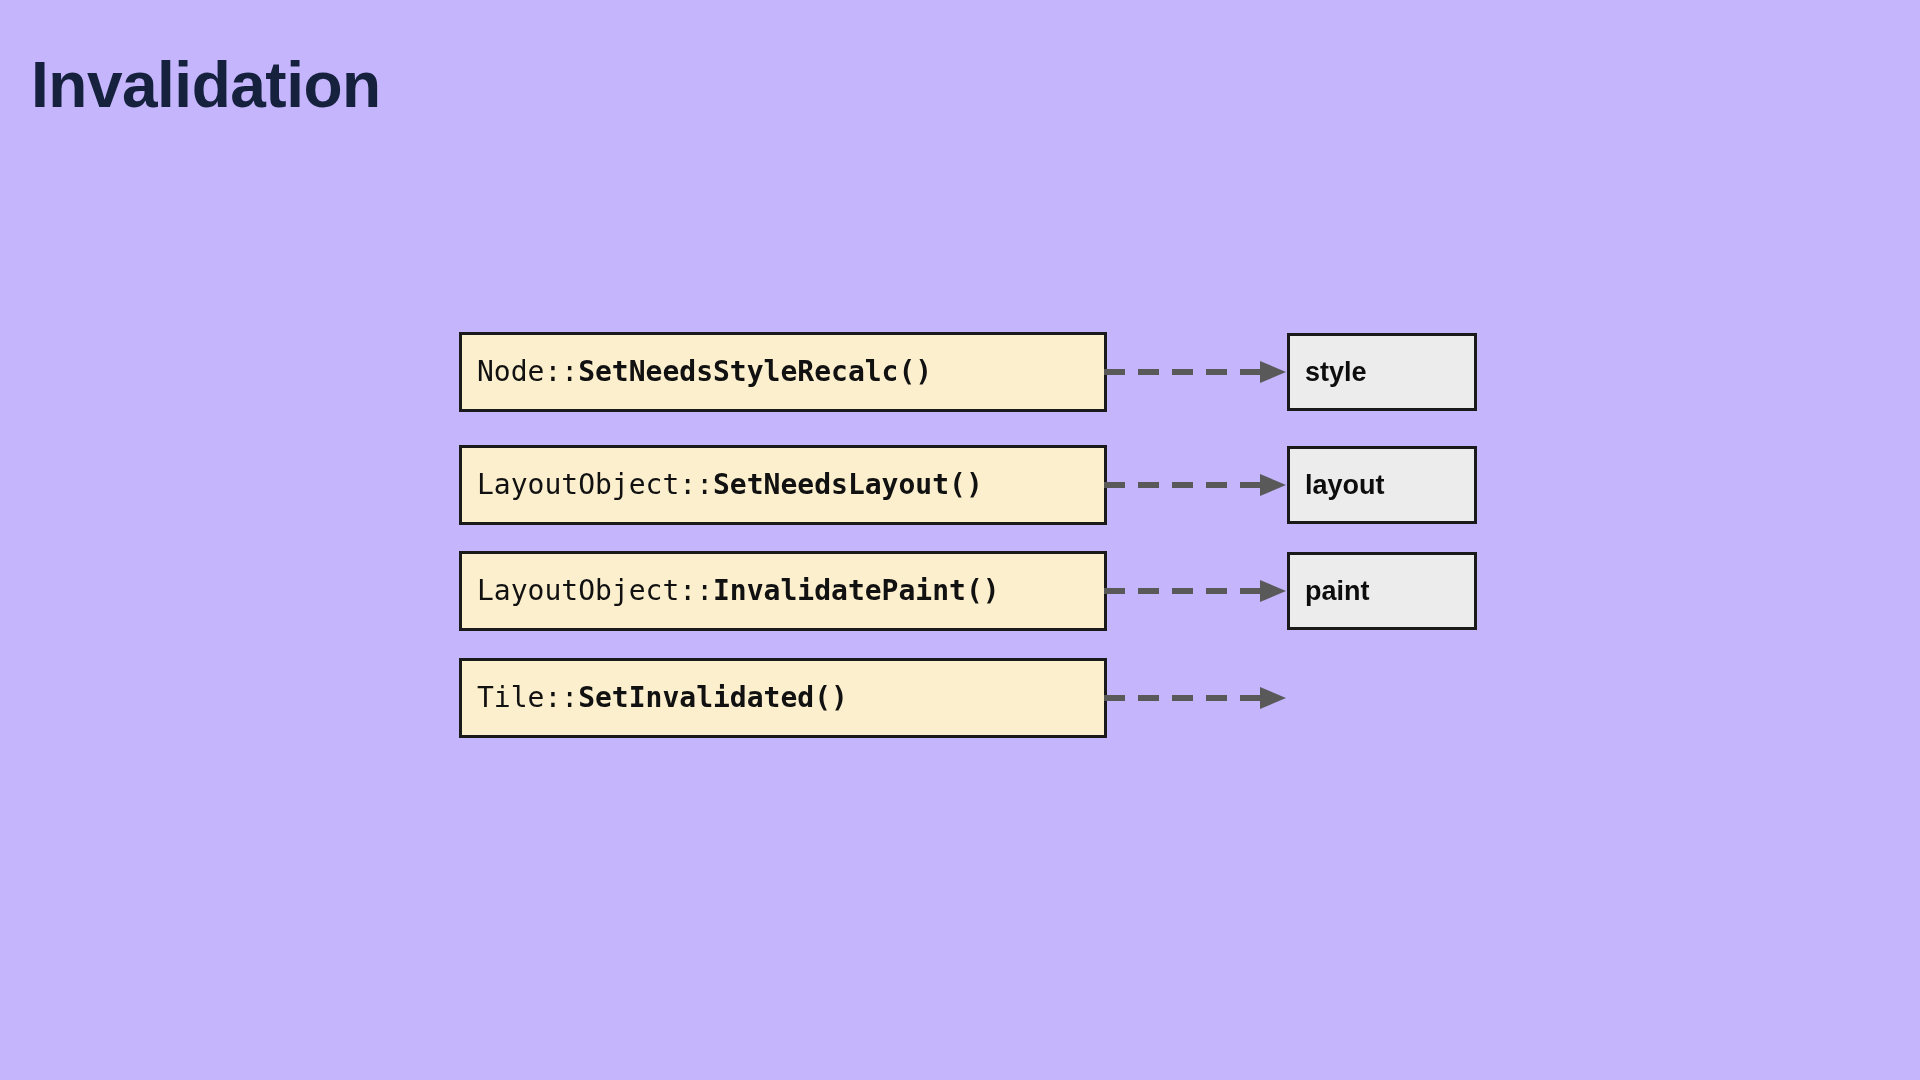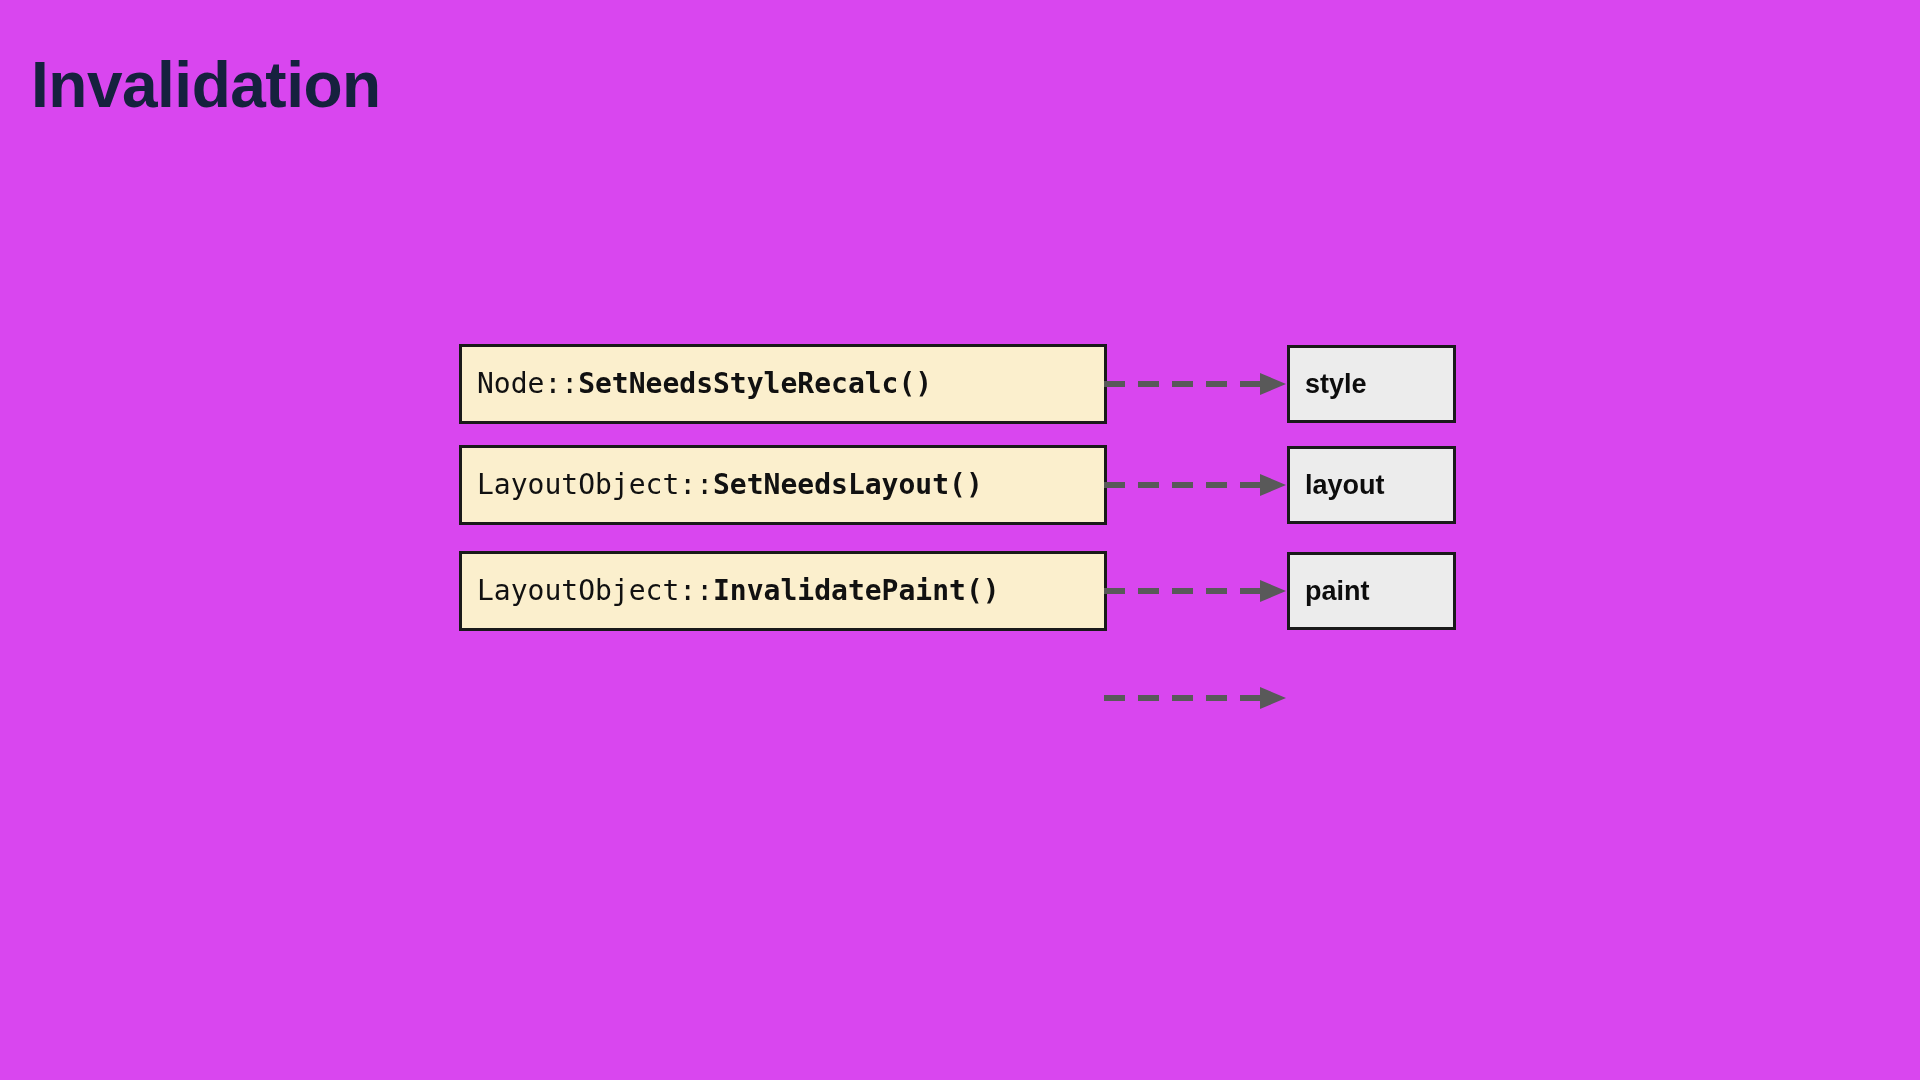--- a/index.html
+++ b/index.html
@@ -10,21 +10,21 @@
   }
   body {
     font-family: "Liberation Sans", sans-serif;
     -webkit-font-smoothing: antialiased;
   }
 
   .slide {
     position: relative;
     width: 1920px;
     height: 1080px;
-    background: #d946ef;
+    background: #c4b5fd;
     overflow: hidden;
   }
 
   
   .slide-title {
     position: absolute;
     left: 31px;
     top: 6px;
     font-family: "Liberation Sans", sans-serif;
     font-size: 64px;
@@ -43,21 +43,21 @@
     width: 1920px;
     height: 1080px;
   }
 
   .flow-row {
     position: absolute;
     left: 459px;
     width: 1014px;
     height: 80px;
   }
-  .flow-row[data-row="0"] { top: 344px; padding-left: 41px; }
+  .flow-row[data-row="0"] { top: 332px; padding-left: 41px; }
   .flow-row[data-row="1"] { top: 445px; }
   .flow-row[data-row="2"] { top: 551px; }
   .flow-row[data-row="3"] { top: 658px; }
 
   
   .api-box {
     position: absolute;
     left: 0;
     top: 0;
     width: 648px;
@@ -91,21 +91,21 @@
     width: 186px;
     height: 28px;
     overflow: visible;
   }
 
   
   .stage-box {
     position: absolute;
     left: 828px;
     top: 1px;
-    width: 169px;
+    width: 190px;
     height: 78px;
     box-sizing: border-box;
     background: #ececec;
     border: 3px solid #1a1a1a;
     display: flex;
     align-items: center;
     padding-left: 15px;
   }
   .stage-text {
     font-family: "Liberation Sans", sans-serif;
@@ -158,20 +158,23 @@
       <svg class="connector" viewBox="0 0 186 28">
         <line x1="0" y1="14" x2="160" y2="14" stroke="#595959" stroke-width="6" stroke-dasharray="21 13"></line>
         <polygon points="156,3 182,14 156,25" fill="#595959"></polygon>
       </svg>
       <div class="stage-box">
         <span class="stage-text">layout</span>
       </div>
     </div>
 
     <div class="flow-row" data-row="3">
+      <div class="api-box">
+        <span class="api-text"><span class="api-prefix">Tile::</span><span class="api-method">SetInvalidated()</span></span>
+      </div>
       <svg class="connector" viewBox="0 0 186 28">
         <line x1="0" y1="14" x2="160" y2="14" stroke="#595959" stroke-width="6" stroke-dasharray="21 13"></line>
         <polygon points="156,3 182,14 156,25" fill="#595959"></polygon>
       </svg>
     </div>
 
   </div>
 </div>
 
 </body></html>

